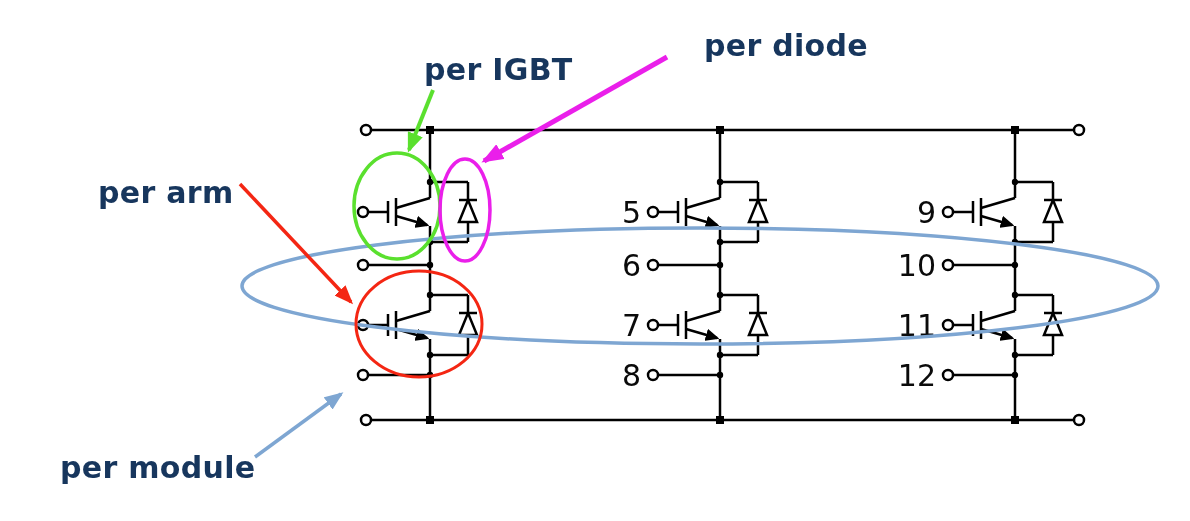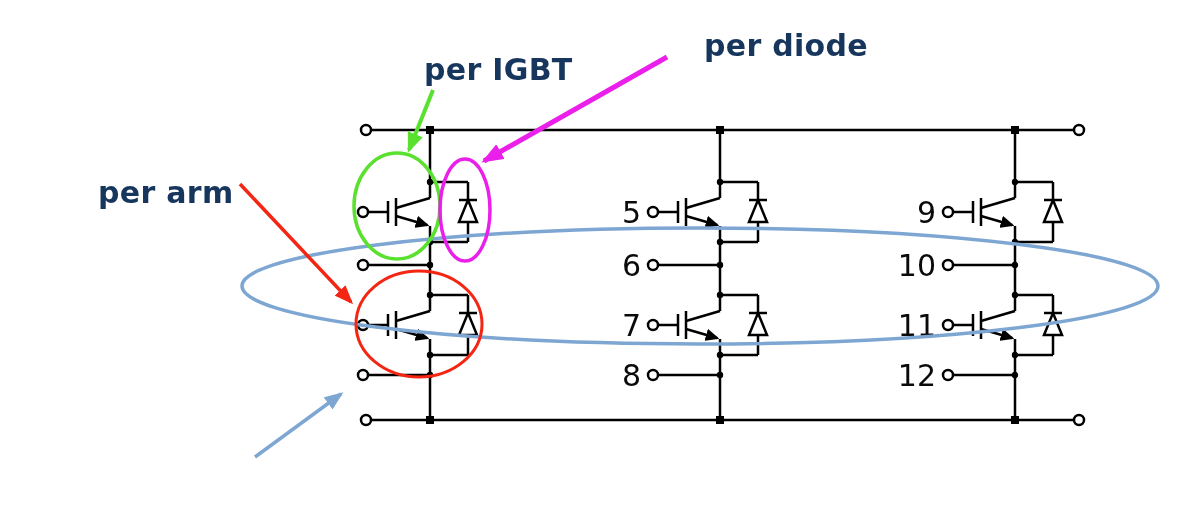--- a/index.html
+++ b/index.html
@@ -167,14 +167,15 @@
       <line x1="433" y1="90" x2="409" y2="150" stroke="#5ae02e" stroke-width="4" marker-end="url(#ah-green)"></line>
       <line x1="667" y1="57" x2="484" y2="161" stroke="#ea1fea" stroke-width="5" marker-end="url(#ah-magenta)"></line>
       <line x1="240" y1="184" x2="351" y2="302" stroke="#f42613" stroke-width="3.5" marker-end="url(#ah-red)"></line>
       <line x1="255" y1="457" x2="341" y2="394" stroke="#7ea6d2" stroke-width="3.5" marker-end="url(#ah-blue)"></line>
     </g>
   </svg>
 
   <div class="anno-label" id="label-per-igbt">per IGBT</div>
   <div class="anno-label" id="label-per-diode">per diode</div>
   <div class="anno-label" id="label-per-arm">per arm</div>
+  <div class="anno-label" id="label-per-module">per module</div>
 
 </div>
 
 </body></html>

